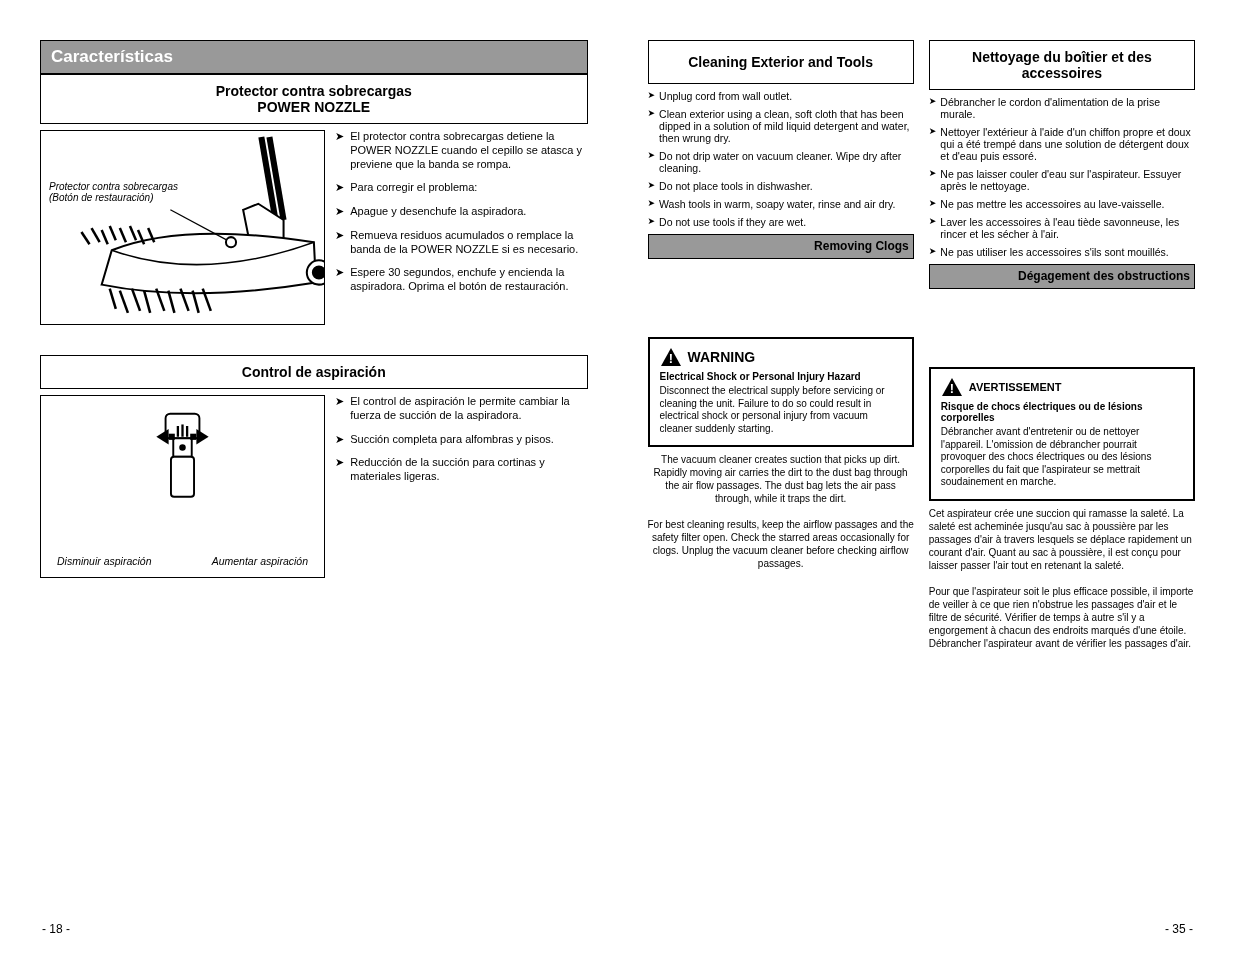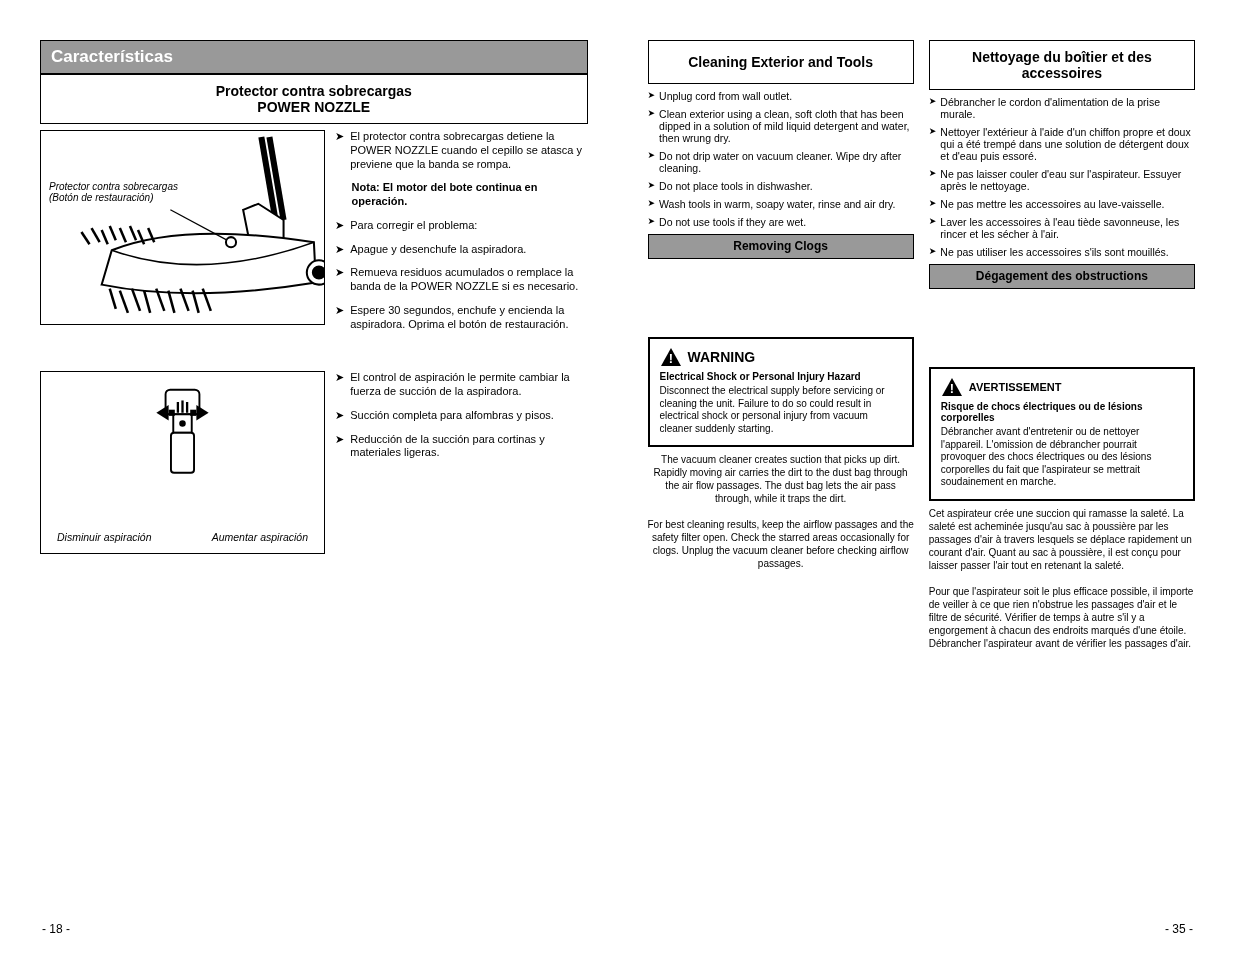--- a/index.html
+++ b/index.html
@@ -71,21 +71,21 @@
   .warn-tri {
     width: 22px; height: 20px;
   }
   .warn-text { font-size: 10px; line-height: 1.25; }
   .small-note { font-size: 10px; line-height: 1.3; margin-top: 4px; }
 
   .sub-gray {
     background: #999;
     color: #000;
     font-weight: bold;
-    text-align: center;
+    text-align: right;
     padding: 5px 4px;
     font-size: 12px;
     border: 1.5px solid #000;
     line-height: 1.1;
   }
 
   .pagenum-left { position:absolute; bottom: 18px; left: 42px; font-size: 12px; }
   .pagenum-right { position:absolute; bottom: 18px; right: 42px; font-size: 12px; }
 
   .img-label {
@@ -164,43 +164,40 @@
             </g>
           </g>
         </svg>
       </div>
       <div class="bullets">
         <div class="bullet">
             <span class="arrow">➤</span>
             <span>El protector contra sobrecargas detiene la POWER NOZZLE cuando el cepillo se atasca y previene que la banda se rompa.</span>
           </div>
         <div class="bullet">
-            <span style="width:11px;"></span>
-            <span style="font-weight:bold;">Nota: El motor del bote continua en operación.</span>
-          </div>
-        <div class="bullet">
             <span class="arrow">➤</span>
             <span>Para corregir el problema:</span>
           </div>
         <div class="bullet">
             <span class="arrow">➤</span>
             <span>Apague y desenchufe la aspiradora.</span>
           </div>
         <div class="bullet">
             <span class="arrow">➤</span>
             <span>Remueva residuos acumulados o remplace la banda de la POWER NOZZLE si es necesario.</span>
           </div>
         <div class="bullet">
             <span class="arrow">➤</span>
             <span>Espere 30 segundos, enchufe y encienda la aspiradora. Oprima el botón de restauración.</span>
           </div>
       </div>
     </div>
 
     <div class="second-section">
+      <div class="section-title-box">Control de aspiración</div>
       <div class="content-row">
         <div class="suction-box">
           <svg viewBox="0 0 260 130" style="width:100%; height:100px; display:block; margin:0 auto;">
             <g stroke="#000" fill="#fff" stroke-width="2.5">
               <rect x="108" y="10" width="44" height="32" rx="6"></rect>
               <rect x="118" y="42" width="24" height="24"></rect>
               <rect x="115" y="66" width="30" height="52" rx="4"></rect>
               <circle cx="130" cy="54" r="3" fill="#000"></circle>
 
               <g fill="#000" stroke="none">

